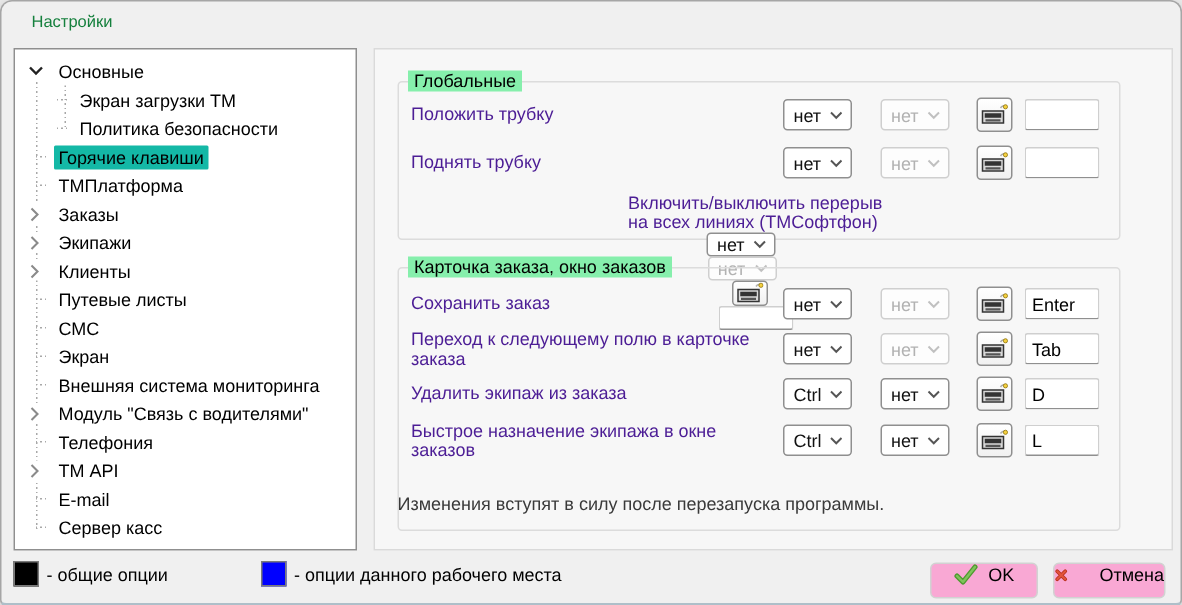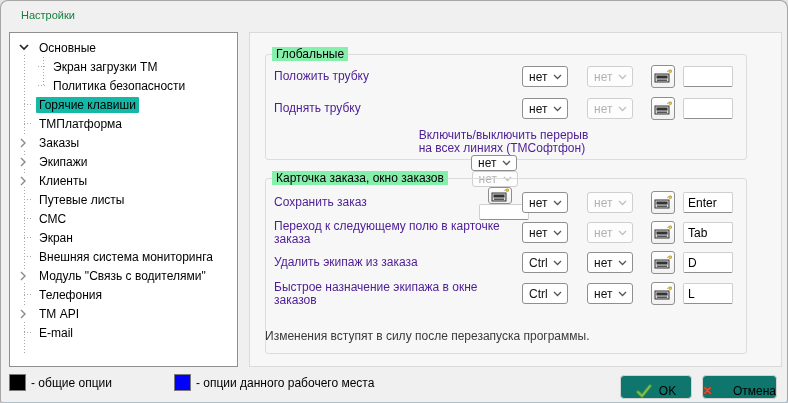--- a/index.html
+++ b/index.html
@@ -48,22 +48,22 @@
   .key-input{width:50px;height:21px;box-sizing:border-box;border:1px solid #cfcfcf;border-bottom-color:#8f8f8f;
              border-radius:2px;background:#fff;font:12px "Liberation Sans",sans-serif;padding:0 4px;color:#000;}
   .note{position:absolute;left:15px;top:296px;color:#3a3a3a;}
 
   
   .legend{position:absolute;left:8px;top:373px;display:flex;align-items:center;font-size:12px;color:#000;}
   .swatch{width:17px;height:17px;border:1px solid #7a7a7a;box-sizing:border-box;display:inline-block;}
   .swatch.black{background:#000;}
   .swatch.blue{background:#0000ff;margin-left:62px;}
   .legend span.ltext{margin-left:5px;}
-  .btn{position:absolute;top:374px;height:24px;border:1px solid #d2d2d2;border-radius:4px;background:#0f766e;
-       display:flex;align-items:flex-end;justify-content:center;gap:7px;font-size:12px;color:#000;
+  .btn{position:absolute;top:374px;height:24px;border:1px solid #d2d2d2;border-radius:4px;background:#f9a8d4;
+       display:flex;align-items:flex-start;justify-content:center;gap:7px;font-size:12px;color:#000;
        font-family:"Liberation Sans",sans-serif;box-sizing:border-box;cursor:default;}
   .btn-ok{left:619px;width:72px;}
   .btn-cancel{left:701px;width:75px;gap:21px;}
 </style>
 </head>
 <body>
 
 <div class="window">
   <div class="titlebar">
     <div class="title">Настройки</div>
@@ -170,20 +170,24 @@
             </svg>
         </span>
         <span class="tlabel">ТМ API</span>
       </div>
 
       <div class="trow">
         <span class="conn"></span>
         <span class="tlabel">E-mail</span>
       </div>
 
+      <div class="trow">
+        <span class="conn"></span>
+        <span class="tlabel">Сервер касс</span>
+      </div>
 
     </div>
   </div>
 
   <div class="right-panel">
 
     <div class="group g1">
       <span class="group-title">Глобальные</span>
 
       <div class="hk-row" style="top:10px;">

